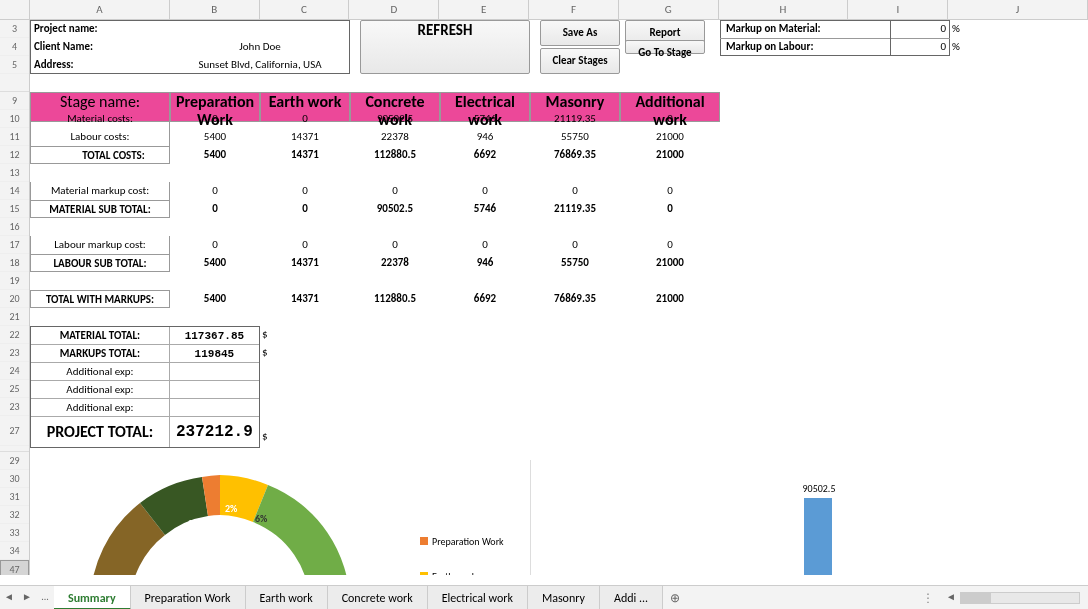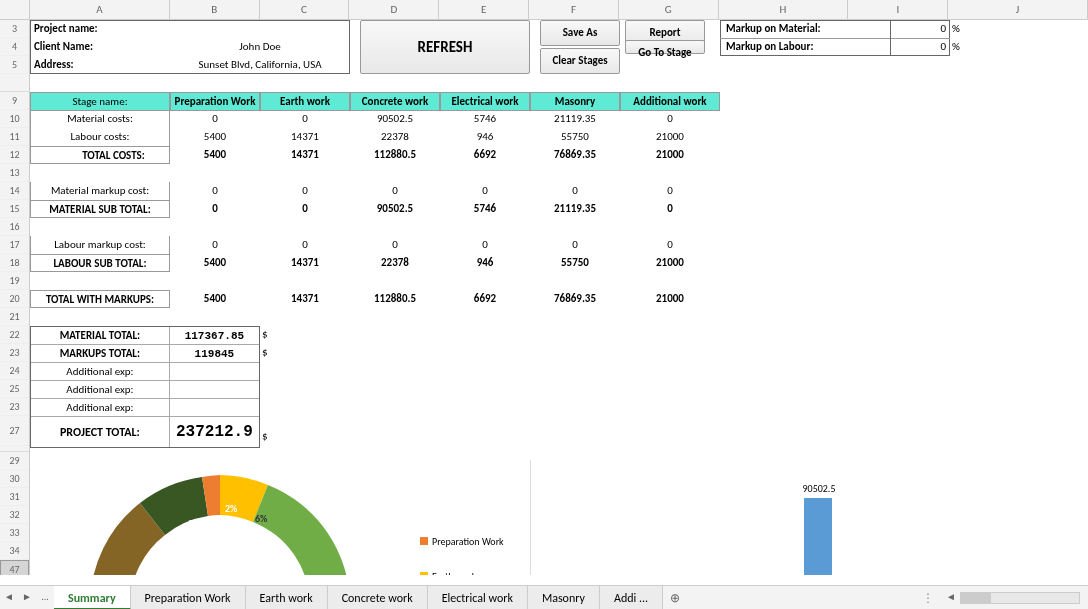--- a/index.html
+++ b/index.html
@@ -9,38 +9,38 @@
 .col-headers .ch { text-align: center; line-height: 20px; border-right: 1px solid #ccc; color: #666; font-size: 11px; }
 .main-area { display: flex; height: 555px; overflow: hidden; }
 .row-headers { width: 30px; background: #f3f3f3; border-right: 1px solid #ccc; flex-shrink: 0; }
 .row-headers .rh { height: 18px; text-align: center; line-height: 18px; color: #666; font-size: 10px; border-bottom: 1px solid #eee; }
 .row-headers .rh.tall { height: 30px; line-height: 30px; }
 .row-headers .rh.sel { background: #d5d5d5; border: 1px solid #999; }
 .grid { position: relative; flex: 1; }
 .info-box { position: absolute; border: 1px solid #666; background: #fff; }
 .info-label { position: absolute; height: 18px; line-height: 18px; padding: 0 4px; font-weight: bold; font-size: 11px; }
 .info-val { position: absolute; height: 18px; line-height: 18px; text-align: center; font-size: 11px; }
-.btn-big { position: absolute; background: linear-gradient(#f8f8f8,#e8e8e8); border: 1px solid #999; border-radius: 2px; text-align: center; font-weight: bold; font-size: 15px; display: flex; flex-direction: column; justify-content: center; cursor: pointer; }
+.btn-big { position: absolute; background: linear-gradient(#f8f8f8,#e8e8e8); border: 1px solid #999; border-radius: 2px; text-align: center; font-weight: bold; font-size: 15px; display: flex; flex-direction: row; justify-content: center; cursor: pointer; }
 .btn-sm { position: absolute; background: linear-gradient(#f8f8f8,#e8e8e8); border: 1px solid #999; border-radius: 2px; text-align: center; font-weight: bold; font-size: 11px; line-height: 24px; cursor: pointer; }
 .markup-box { position: absolute; border: 1px solid #666; background: #fff; }
 .markup-label { position: absolute; font-weight: bold; font-size: 11px; padding: 0 6px; line-height: 18px; }
 .markup-val { position: absolute; text-align: right; padding-right: 4px; font-size: 11px; line-height: 18px; border-left: 1px solid #666; }
 .markup-pct { position: absolute; font-size: 11px; line-height: 18px; }
-.data-header { position: absolute; height: 19px; line-height: 18px; text-align: center; font-weight: bold; font-size: 11px; border: 1px solid #999; background: #5eead4; }
+.data-header { position: absolute; height: 30px; line-height: 18px; text-align: center; font-weight: bold; font-size: 16px; border: 1px solid #999; background: #ec4899; }
 .data-header.label { text-align: center; font-weight: normal; }
 .row-label { position: absolute; height: 18px; line-height: 18px; text-align: center; font-size: 11px; width: 140px; border-left: 1px solid #999; border-right: 1px solid #999; }
 .row-label.bold { font-weight: bold; }
 .data-cell { position: absolute; height: 18px; line-height: 18px; text-align: center; font-size: 11px; }
 .data-cell.bold { font-weight: bold; }
 .totals-box { position: absolute; border: 1px solid #666; }
 .totals-row { display: flex; height: 18px; border-bottom: 1px solid #aaa; }
 .totals-row:last-child { border-bottom: none; height: 30px; }
 .totals-label { width: 140px; text-align: center; font-weight: bold; font-size: 11px; line-height: 18px; border-right: 1px solid #aaa; }
 .totals-val { width: 90px; text-align: center; font-weight: bold; font-size: 11px; line-height: 18px; font-family: Liberation Mono, monospace; }
-.totals-row:last-child .totals-label { font-size: 12px; line-height: 30px; }
+.totals-row:last-child .totals-label { font-size: 16px; line-height: 30px; }
 .totals-row:last-child .totals-val { font-size: 16px; line-height: 30px; }
 .currency { position: absolute; font-size: 11px; line-height: 18px; }
 .chart-area { position: absolute; overflow: hidden; }
 .legend-item { position: absolute; font-size: 10px; }
 .legend-sq { display: inline-block; width: 8px; height: 8px; margin-right: 4px; }
 .bar { position: absolute; background: #5b9bd5; width: 28px; }
 .bar-label { position: absolute; font-size: 10px; text-align: center; }
 .sheet-tabs { position: absolute; bottom: 0; left: 0; right: 0; height: 24px; background: #f3f3f3; border-top: 1px solid #ccc; display: flex; align-items: center; }
 .nav-btn { width: 18px; height: 18px; text-align: center; line-height: 16px; color: #666; cursor: pointer; font-size: 10px; }
 .tab { padding: 0 14px; height: 24px; line-height: 24px; font-size: 12px; cursor: pointer; border-right: 1px solid #ccc; background: #ececec; }

